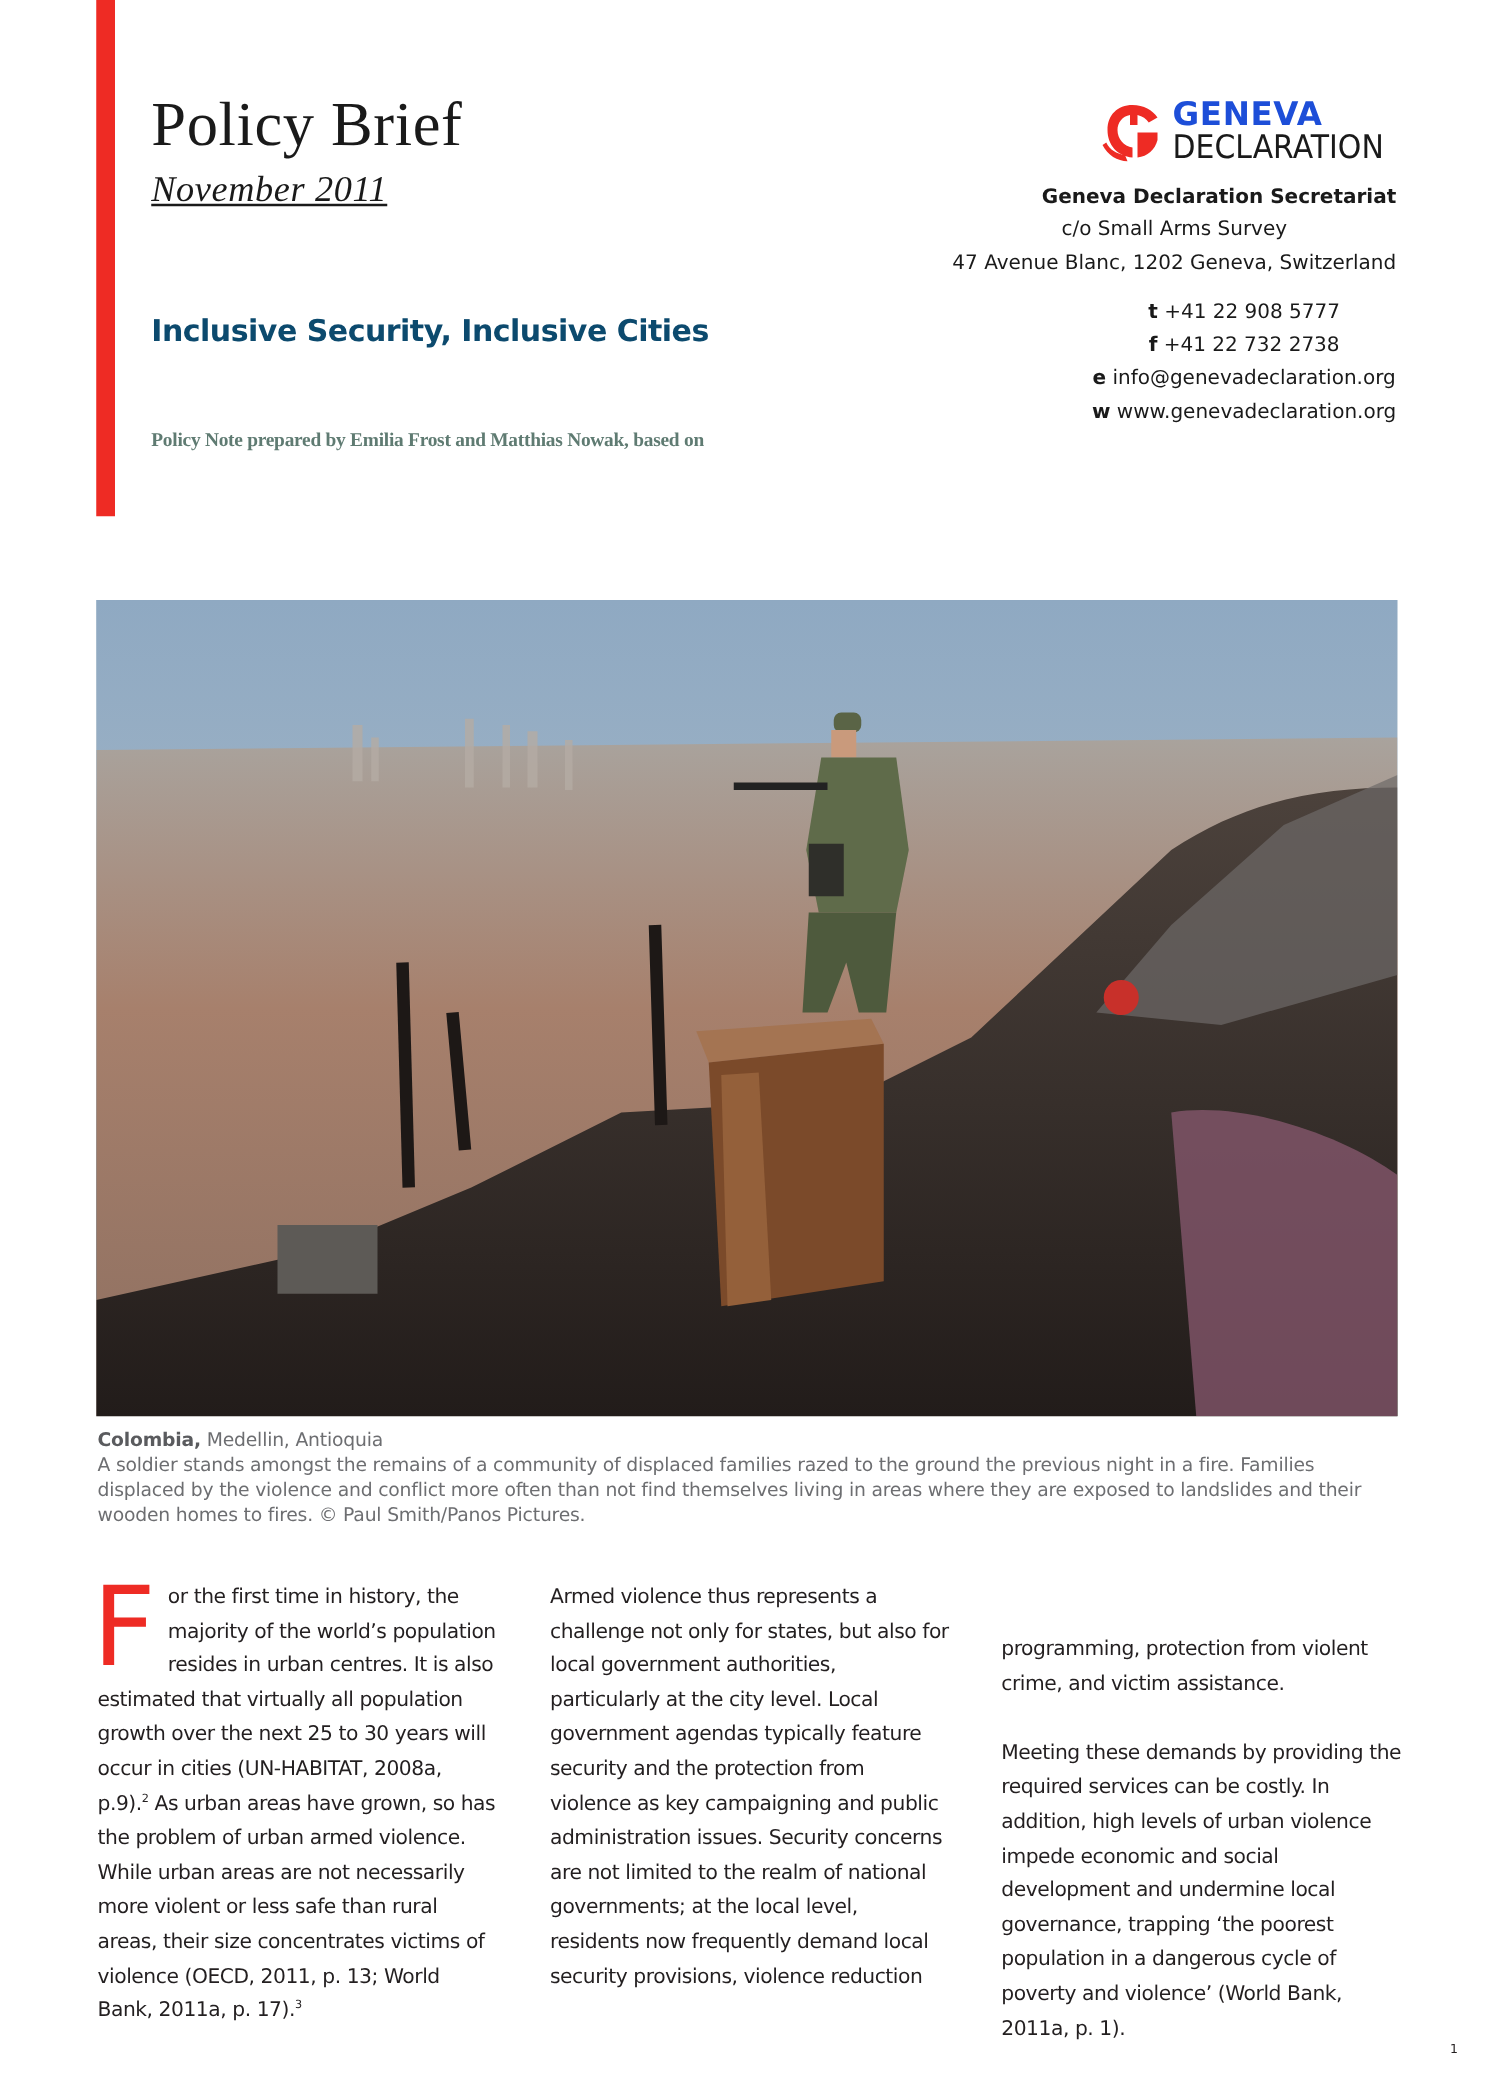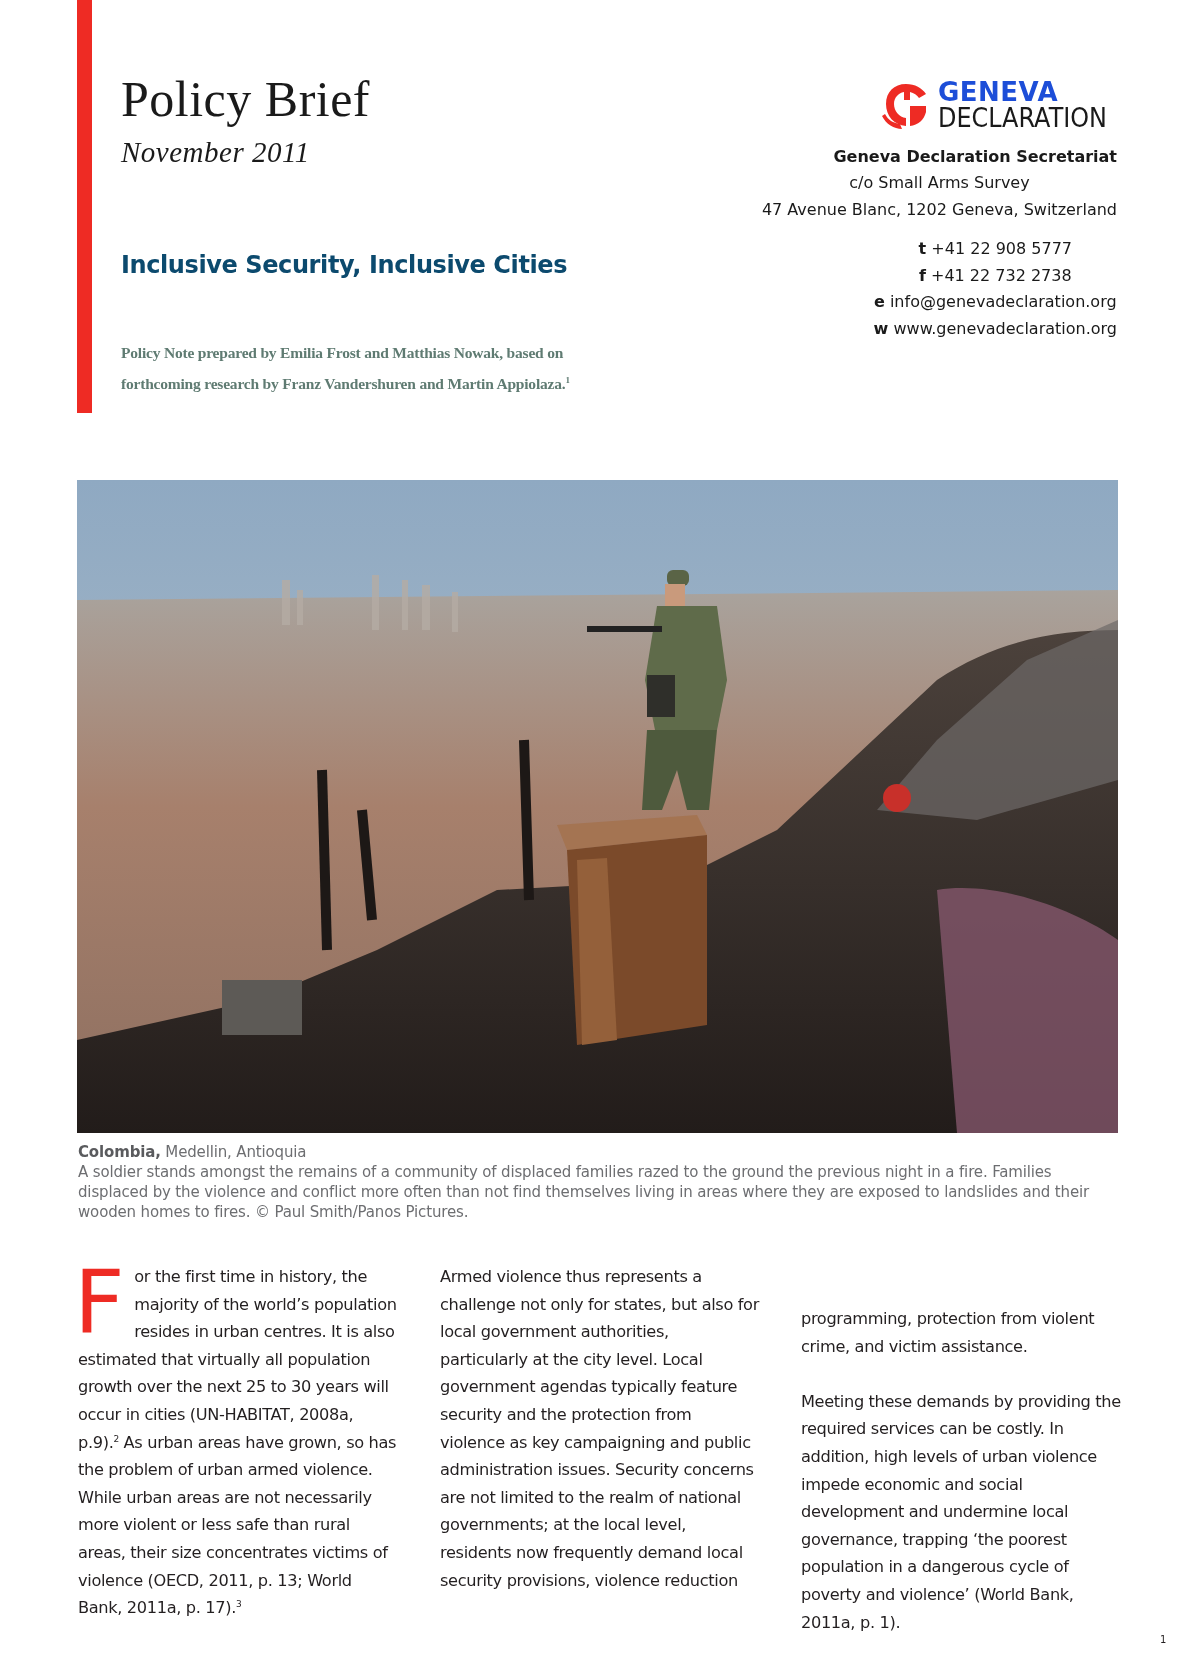--- a/index.html
+++ b/index.html
@@ -1,19 +1,19 @@
 <!DOCTYPE html>
 <html><head>
 <meta charset="utf-8">
 <style>
   html, body { margin: 0; padding: 0; background: #ffffff; }
   body { width: 1200px; height: 1669px; position: relative; overflow: hidden; font-family: "DejaVu Sans", sans-serif; color: #231f20; }
   .red-bar { position: absolute; left: 77px; top: 0; width: 15px; height: 413px; background: #ee2b24; }
   .title { position: absolute; left: 121px; top: 70px; font-family: "Liberation Serif", "DejaVu Serif", serif; font-size: 50px; color: #1a1a1a; letter-spacing: 0.5px; }
-  .date { position: absolute; left: 121px; top: 136px; font-family: "Liberation Serif", "DejaVu Serif", serif; font-style: italic; font-size: 29px; color: #1a1a1a; letter-spacing: 0.5px; }
+  .date { position: absolute; left: 121px; top: 136px; font-family: "Liberation Serif", "DejaVu Serif", serif; font-style: italic; font-size: 29px; color: #1a1a1a; letter-spacing: 0.5px; text-decoration: underline; }
   .subtitle { position: absolute; left: 121px; top: 251px; font-family: "DejaVu Sans", sans-serif; font-weight: bold; font-size: 24px; color: #0c4a6e; letter-spacing: -0.4px; }
   .note { position: absolute; left: 121px; top: 340px; font-family: Liberation Serif, serif; font-weight: bold; font-size: 15.5px; line-height: 26.5px; color: #5f7b72; letter-spacing: -0.2px; }
   .note sup { font-size: 9px; }
 
   .logo { position: absolute; left: 880px; top: 80px; width: 240px; height: 54px; }
   .logo-mark { position: absolute; left: 0; top: 0; width: 50px; height: 50px; }
   .logo-text-1 { position: absolute; left: 58px; top: -2px; font-family: "DejaVu Sans", sans-serif; font-weight: bold; font-size: 26px; color: #1d4ed8; letter-spacing: 0.5px; line-height: 28px; }
   .logo-text-2 { position: absolute; left: 58px; top: 24px; font-family: "DejaVu Sans", sans-serif; font-size: 26px; color: #1a1a1a; letter-spacing: 0px; line-height: 28px; transform: scaleX(0.92); transform-origin: left; }
 
   .contact { position: absolute; right: 83px; text-align: center; font-family: "DejaVu Sans", sans-serif; font-size: 16px; color: #1a1a1a; line-height: 26.5px; }
@@ -44,21 +44,20 @@
 <body>
 
 <div class="red-bar"></div>
 
 <div class="title">Policy Brief</div>
 <div class="date">November 2011</div>
 <div class="subtitle">Inclusive Security, Inclusive Cities</div>
 
 <div class="note">
   <div>Policy Note  prepared by Emilia Frost and Matthias Nowak, based on</div>
-  <div><span>forthcoming  research by Franz Vandershuren and Martin Appiolaza.</span><sup>1</sup></div>
 </div>
 
 <div class="logo">
   <svg class="logo-mark" viewBox="0 0 50 50">
     <path d="M26 4 C14 4 6 12 6 24 C6 36 14 45 26 46 L26 38 C19 37 14 31 14 24 C14 18 18 13 24 12 L24 20 L30 20 L30 12 C34 13 37 15 39 18 L46 14 C42 8 35 4 26 4 Z" fill="#ee2b24"></path>
     <path d="M30 26 L30 46 C38 45 44 40 46 32 L46 26 Z" fill="#ee2b24"></path>
     <path d="M2 36 C6 44 14 49 22 49 L20 44 C13 43 8 40 5 34 Z" fill="#ee2b24"></path>
   </svg>
   <div class="logo-text-1">GENEVA</div>
   <div class="logo-text-2">DECLARATION</div>

